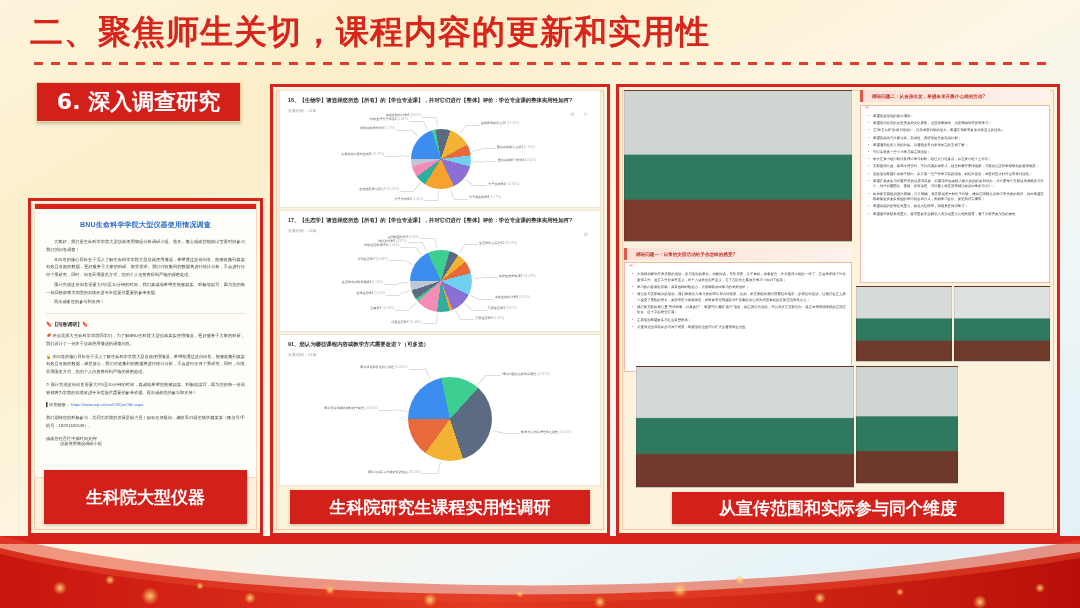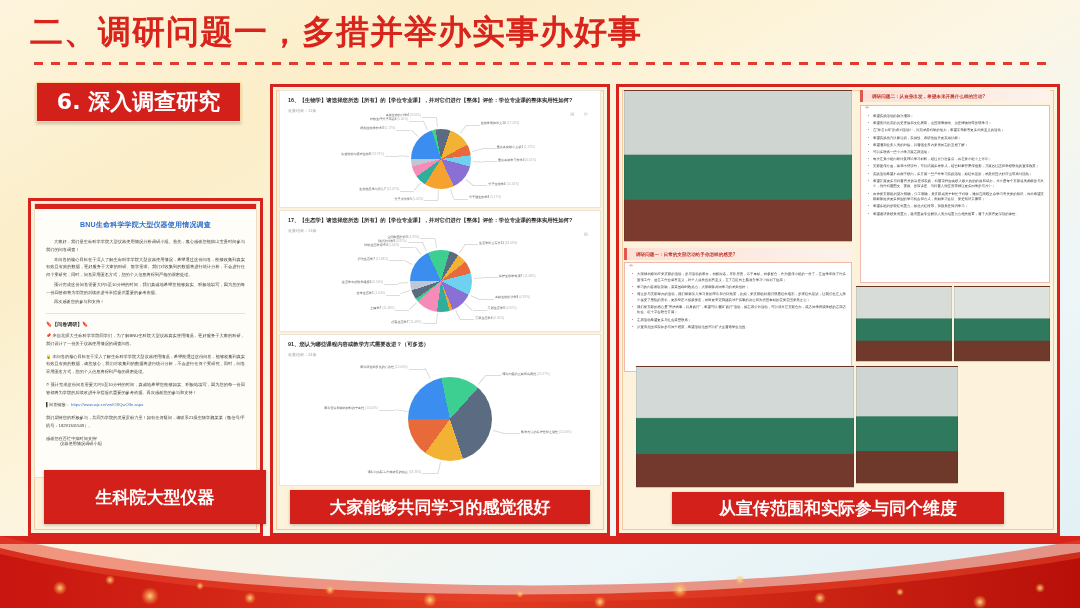--- a/index.html
+++ b/index.html
@@ -63,21 +63,21 @@
   .doc .sign { font-size:4.2px; color:#3c3c3c; margin:6px 11px 0; }
   .doc .sign .i2 { display:block; text-indent:14px; }
 
   
   .caption {
     position:absolute; background:#d4201a; color:#fff; font-weight:bold;
     display:flex; align-items:center; justify-content:center; text-align:center;
     font-family:"DejaVu Sans","Liberation Sans",sans-serif;
     line-height:1.32; box-shadow:0 1px 3px rgba(0,0,0,.25); z-index:20;
   }
-  #cap-left  { left:44px;  top:470px; width:222px; height:54px; font-size:17px;text-align:right; }
+  #cap-left  { left:44px;  top:470px; width:203px; height:54px; font-size:17px;text-align:right; }
   #cap-mid   { left:290px; top:490px; width:300px; height:34px; font-size:17px; }
   #cap-right { left:672px; top:492px; width:332px; height:32px; font-size:17px; }
 
   
   .card {
     position:absolute; background:#ffffff; border:1px solid #ece4d4;
     left:279px; width:322px; overflow:hidden;
   }
   #card1 { top:90px;  height:118px; }
   #card2 { top:210px; height:122px; }
@@ -104,21 +104,21 @@
   .qlist { position:absolute; }
   .qlist li {
     list-style:none; position:relative; font-size:3.4px; line-height:1.65;
     color:#3a3a3a; margin-bottom:1.6px; padding-left:5px; text-align:justify;
   }
   .qlist li:before { content:"•"; position:absolute; left:0; color:#777; }
 </style>
 </head>
 <body>
 
-<div class="heading">二、调研问题一，多措并举办实事办好事</div>
+<div class="heading">二、聚焦师生关切，课程内容的更新和实用性</div>
 <div class="divider"></div>
 <div class="section-label">6. 深入调查研究</div>
 
 <div class="panel" id="panel-left">
     <div class="panel-inner"></div>
   </div>
 <div class="panel" id="panel-mid">
     <div class="panel-inner"></div>
   </div>
 <div class="panel" id="panel-right">
@@ -305,21 +305,21 @@
 <div class="photo" id="photo-interview-a" style="left: 856px; top: 286px; width: 96px; height: 76px; background: linear-gradient(rgb(215, 220, 217) 0%, rgb(215, 220, 217) 42%, rgb(47, 122, 94) 43%, rgb(47, 122, 94) 72%, rgb(111, 58, 44) 73%, rgb(111, 58, 44) 100%);"></div>
 <div class="photo" id="photo-interview-b" style="left: 954px; top: 286px; width: 96px; height: 76px; background: linear-gradient(rgb(221, 226, 223) 0%, rgb(221, 226, 223) 42%, rgb(47, 122, 94) 43%, rgb(47, 122, 94) 72%, rgb(111, 58, 44) 73%, rgb(111, 58, 44) 100%);"></div>
 <div class="photo" id="photo-interview-c" style="left: 636px; top: 366px; width: 218px; height: 122px; background: linear-gradient(rgb(211, 217, 214) 0%, rgb(211, 217, 214) 42%, rgb(47, 122, 94) 43%, rgb(47, 122, 94) 72%, rgb(115, 57, 44) 73%, rgb(115, 57, 44) 100%);"></div>
 <div class="photo" id="photo-writing" style="left: 856px; top: 366px; width: 102px; height: 118px; background: linear-gradient(rgb(207, 213, 210) 0%, rgb(207, 213, 210) 42%, rgb(47, 122, 94) 43%, rgb(47, 122, 94) 72%, rgb(110, 56, 43) 73%, rgb(110, 56, 43) 100%);"></div>
 
 <div class="caption" id="cap-left">
   <div>
     <div>生科院大型仪器</div>
   </div>
 </div>
-<div class="caption" id="cap-mid">大家能够共同学习的感觉很好</div>
+<div class="caption" id="cap-mid">生科院研究生课程实用性调研</div>
 <div class="caption" id="cap-right">从宣传范围和实际参与同个维度</div>
 
 <div class="ribbon-wrap">
   <svg class="ribbon-svg" width="1080" height="90" viewBox="0 0 1080 90">
     <defs>
       <linearGradient id="rg1" x1="0" y1="0" x2="1" y2="0">
         <stop offset="0%" stop-color="#c8150f"></stop>
           <stop offset="45%" stop-color="#e23b20"></stop>
         <stop offset="100%" stop-color="#b81009"></stop>
       </linearGradient>

